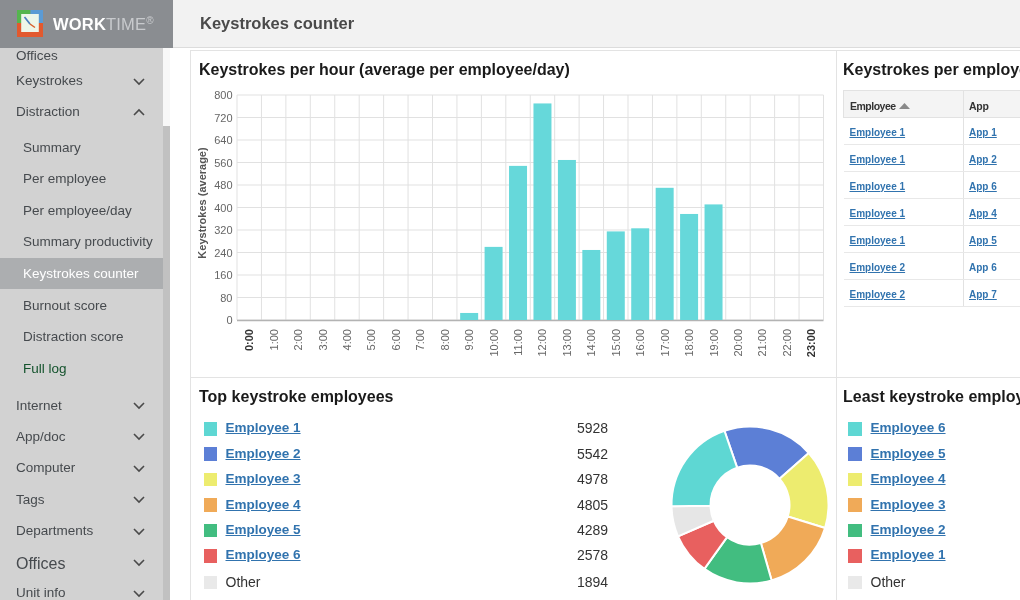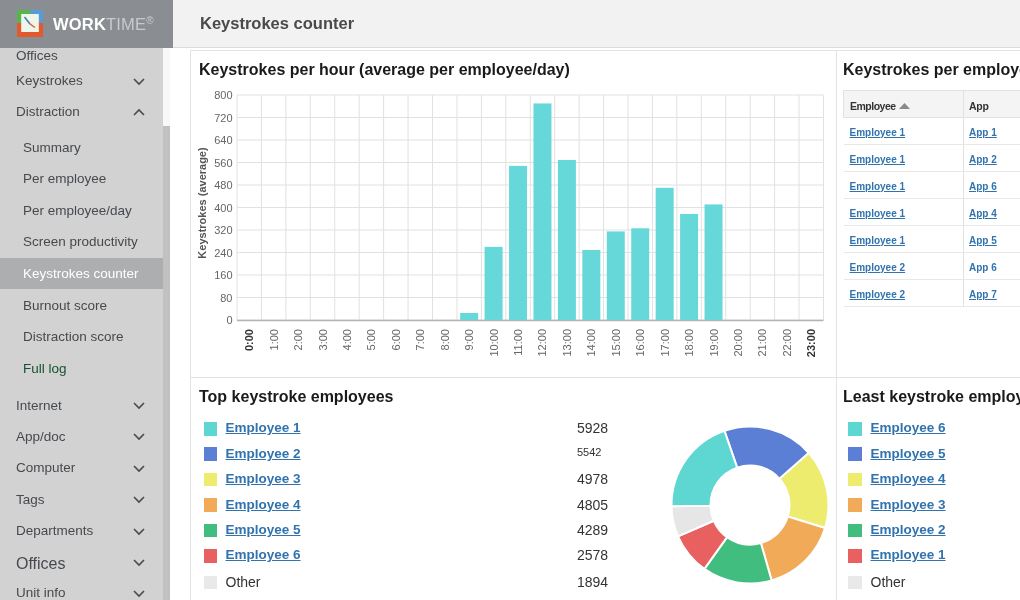--- a/index.html
+++ b/index.html
@@ -18,21 +18,21 @@
       <polyline points="2,2 7,7 12,2" fill="none" stroke="#4a4a4a" stroke-width="1.6"></polyline>
     </svg></span>
 <div style="position:absolute;left:16px;top:104.0px;font-size:13.5px;color:#464a4e;">Distraction</div>
 <span style="position:absolute;left:132px;top:107.5px;line-height:0;"><svg width="14" height="9" viewBox="0 0 14 9">
       <polyline points="2,7 7,2 12,7" fill="none" stroke="#4a4a4a" stroke-width="1.6"></polyline>
     </svg></span>
 <div style="position:absolute;left:0;top:258px;width:163px;height:31px;background:#acaeb0;"></div>
 <div style="position:absolute;left:23px;top:139.5px;font-size:13.5px;color:#464a4e;">Summary</div>
 <div style="position:absolute;left:23px;top:171.0px;font-size:13.5px;color:#464a4e;">Per employee</div>
 <div style="position:absolute;left:23px;top:202.5px;font-size:13.5px;color:#464a4e;">Per employee/day</div>
-<div style="position:absolute;left:23px;top:234.0px;font-size:13.5px;color:#464a4e;">Screen productivity</div>
+<div style="position:absolute;left:23px;top:234.0px;font-size:13.5px;color:#464a4e;">Summary productivity</div>
 <div style="position:absolute;left:23px;top:266.0px;font-size:13.5px;color:#fff;">Keystrokes counter</div>
 <div style="position:absolute;left:23px;top:297.5px;font-size:13.5px;color:#464a4e;">Burnout score</div>
 <div style="position:absolute;left:23px;top:329.0px;font-size:13.5px;color:#464a4e;">Distraction score</div>
 <div style="position:absolute;left:23px;top:360.5px;font-size:13.5px;color:#14532d;">Full log</div>
 <div style="position:absolute;left:16px;top:397.7px;font-size:13.5px;color:#464a4e;">Internet</div>
 <span style="position:absolute;left:132px;top:401.2px;line-height:0;"><svg width="14" height="9" viewBox="0 0 14 9">
       <polyline points="2,2 7,7 12,2" fill="none" stroke="#4a4a4a" stroke-width="1.6"></polyline>
     </svg></span>
 <div style="position:absolute;left:16px;top:428.8px;font-size:13.5px;color:#464a4e;">App/doc</div>
 <span style="position:absolute;left:132px;top:432.3px;line-height:0;"><svg width="14" height="9" viewBox="0 0 14 9">
@@ -220,21 +220,21 @@
 <svg width="11" height="6" viewBox="0 0 11 6" style="position:absolute;left:899px;top:103px;">
     <polygon points="5.5,0 11,6 0,6" fill="#8a8a8a"></polygon>
   </svg>
 
 <div class="abs" style="left:199px;top:388px;font-size:16px;font-weight:bold;color:#1a1a1a;">Top keystroke employees</div>
 <div style="position:absolute;left:203.5px;top:422.0px;width:13.5px;height:13.5px;background:#5ed7d3;"></div>
 <div style="position:absolute;left:225.5px;top:420.3px;font-size:13.5px;font-weight:bold;"><a style="color:#3173ae;text-decoration:underline;">Employee 1</a></div>
 <div style="position:absolute;left:577px;top:420.3px;font-size:14px;color:#333;">5928</div>
 <div style="position:absolute;left:203.5px;top:447.4px;width:13.5px;height:13.5px;background:#5c7fd6;"></div>
 <div style="position:absolute;left:225.5px;top:445.7px;font-size:13.5px;font-weight:bold;"><a style="color:#3173ae;text-decoration:underline;">Employee 2</a></div>
-<div style="position:absolute;left:577px;top:445.7px;font-size:11px;color:#333;">5542</div>
+<div style="position:absolute;left:577px;top:445.7px;font-size:14px;color:#333;">5542</div>
 <div style="position:absolute;left:203.5px;top:472.8px;width:13.5px;height:13.5px;background:#edec6f;"></div>
 <div style="position:absolute;left:225.5px;top:471.1px;font-size:13.5px;font-weight:bold;"><a style="color:#3173ae;text-decoration:underline;">Employee 3</a></div>
 <div style="position:absolute;left:577px;top:471.1px;font-size:14px;color:#333;">4978</div>
 <div style="position:absolute;left:203.5px;top:498.2px;width:13.5px;height:13.5px;background:#f0aa58;"></div>
 <div style="position:absolute;left:225.5px;top:496.5px;font-size:13.5px;font-weight:bold;"><a style="color:#3173ae;text-decoration:underline;">Employee 4</a></div>
 <div style="position:absolute;left:577px;top:496.5px;font-size:14px;color:#333;">4805</div>
 <div style="position:absolute;left:203.5px;top:523.6px;width:13.5px;height:13.5px;background:#42bd80;"></div>
 <div style="position:absolute;left:225.5px;top:521.9px;font-size:13.5px;font-weight:bold;"><a style="color:#3173ae;text-decoration:underline;">Employee 5</a></div>
 <div style="position:absolute;left:577px;top:521.9px;font-size:14px;color:#333;">4289</div>
 <div style="position:absolute;left:203.5px;top:549.0px;width:13.5px;height:13.5px;background:#e8605f;"></div>

